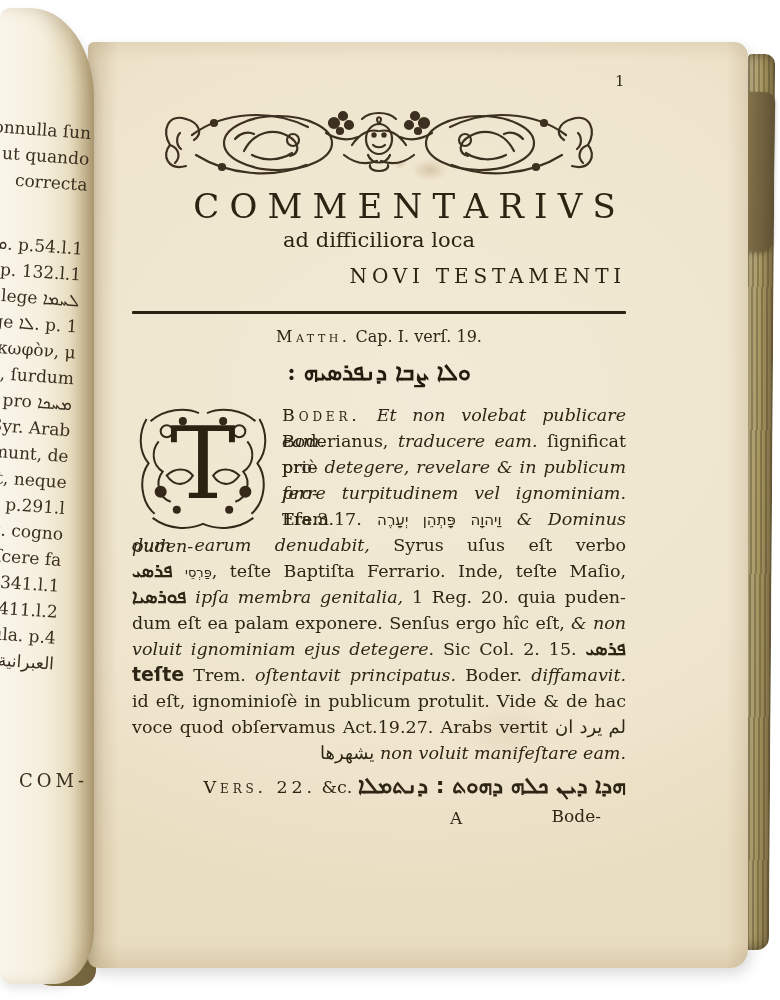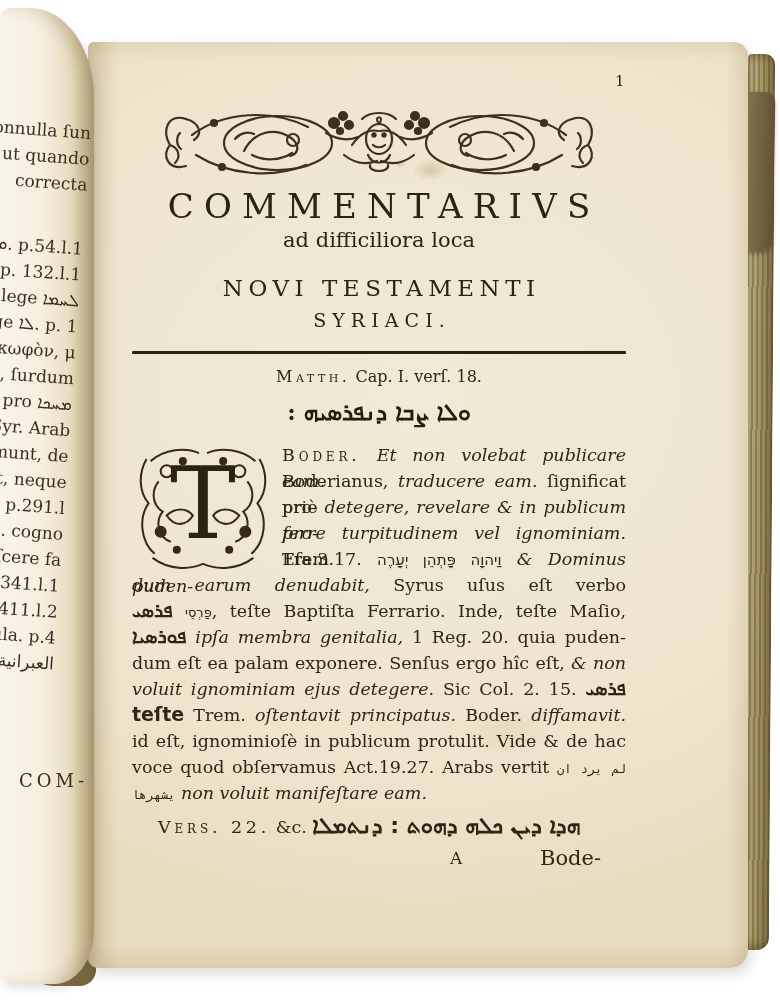--- a/index.html
+++ b/index.html
@@ -40,45 +40,45 @@
       radial-gradient(26px 16px at 342px 128px, rgba(166,134,84,.33), rgba(166,134,84,0) 70%),
       radial-gradient(10px 7px at 312px 122px, rgba(166,134,84,.28), rgba(166,134,84,0) 70%),
       radial-gradient(70px 45px at 420px 690px, rgba(160,130,80,.10), rgba(160,130,80,0) 70%),
       radial-gradient(640px 520px at 50% 38%, #f2ead6 0%, #efe5cd 70%, #e9ddc0 100%);
     box-shadow:3px 6px 14px rgba(0,0,0,.14);
   }
   .page-number{position:absolute;left:527px;top:30px;font-size:15px;color:#2f2616;}
   .content{position:absolute;left:44px;top:0;width:494px;}
   .headpiece{margin:61px 0 0 24px;width:446px;height:80px;}
   .headpiece svg{display:block;width:446px;height:80px;}
-  .t1{margin-top:4px;text-align:center;font-size:34px;line-height:38px;letter-spacing:.30em;text-indent:.30em;color:#2c2313;}
+  .t1{margin-top:4px;text-align:right;font-size:34px;line-height:38px;letter-spacing:.30em;text-indent:.30em;color:#2c2313;}
   .t2{margin-top:2px;text-align:center;font-size:21px;line-height:26px;color:#2c2313;}
-  .t3{margin-top:19px;text-align:center;font-size:23px;line-height:32px;letter-spacing:.24em;text-indent:.24em;color:#2c2313;}
+  .t3{margin-top:7px;text-align:right;font-size:20px;line-height:32px;letter-spacing:.24em;text-indent:.24em;color:#2c2313;}
   .t4{margin-top:4px;text-align:center;font-size:19px;line-height:24px;letter-spacing:.32em;text-indent:.32em;color:#2c2313;}
   .rule{margin-top:19px;height:3px;background:#2b2214;border-radius:1px;}
   .sect{margin-top:12px;text-align:center;font-size:16px;line-height:22px;color:#2f2616;}
   .verse-syr{margin-top:8px;text-align:center;font-size:23px;line-height:32px;font-weight:bold;color:#241c0f;}
   .para1{margin-top:14px;}
   .dropcap{float:left;width:138px;height:127px;margin:3px 10px 0 2px;}
   .dropcap svg{display:block;width:138px;height:127px;}
-  .tline{font-size:17.5px;line-height:26px;height:26px;color:#2f2515;white-space:nowrap;}
+  .tline{font-size:17.5px;line-height:26px;height:26px;color:#2f2515;white-space:nowrap;text-align:right;}
   .para1 .tline{white-space:normal;}
   .j{text-align:justify;text-align-last:justify;}
   .para2{margin-top:4px;}
   .para2 .tline{height:36px;line-height:34px;padding-left:26px;}
   .footer{position:relative;height:24px;margin-top:2px;}
   .signature{position:absolute;left:318px;top:0;font-size:17px;color:#2f2616;}
-  .catchword{position:absolute;right:25px;top:-2px;font-size:21px;color:#2f2616;text-align:center;}
+  .catchword{position:absolute;right:25px;top:-2px;font-size:17px;color:#2f2616;text-align:center;}
   
   .seg{color:inherit;}
   .it{font-style:italic;}
   .sc{font-variant:small-caps;letter-spacing:.22em;}
   .heb{font-family:"DejaVu Sans",sans-serif;font-size:15px;}
   .heb2{font-family:"DejaVu Sans",sans-serif;font-size:13px;}
-  .ar{font-family:Liberation Mono, monospace;font-size:12px;}
+  .ar{font-family:Liberation Serif, serif;font-size:18px;}
   .syr{font-family:"DejaVu Sans",sans-serif;font-size:19px;font-weight:bold;line-height:1;}
   .syrL{font-family:"DejaVu Sans",sans-serif;font-size:22px;font-weight:bold;line-height:1;}
   .rm{}
   
   .fore-edge{
     position:absolute;left:745px;top:54px;width:27px;height:896px;z-index:1;
     transform:rotate(.4deg);
     border-radius:4px 10px 12px 6px;
     background:
       repeating-linear-gradient(90deg, rgba(58,47,24,.30) 0 2px, rgba(58,47,24,0) 2px 5px),
@@ -150,25 +150,24 @@
             <path d="M214,62 C212,70 234,70 232,62"></path>
             <path d="M223,21 C216,12 230,12 223,21"></path>
             <path d="M206,16 C214,8 232,8 240,16"></path>
           </g>
         </svg>
       </div>
 
       <div class="t1">COMMENTARIVS</div>
       <div class="t2">ad difficiliora loca</div>
       <div class="t3">NOVI TESTAMENTI</div>
-      <div class="t4">SYRIACI.</div>
 
       <div class="rule"></div>
 
-      <div class="sect"><span class="seg sc">Matth.</span><span class="seg rm"> Cap. I. verſ. 18.</span></div>
+      <div class="sect"><span class="seg sc">Matth.</span><span class="seg rm"> Cap. I. verſ. 19.</span></div>
 
       <div class="verse-syr" dir="rtl">ܘܠܐ ܨܒܐ ܕܢܦܪܣܝܗ :</div>
 
       <div class="para1">
         <div class="dropcap">
           <svg viewBox="0 0 132 126">
             <g stroke="#35291a" fill="none" stroke-width="2">
               <path d="M10,14 C2,28 2,46 12,58 C2,72 4,96 18,108"></path>
               <path d="M122,14 C130,28 130,46 120,58 C130,72 128,96 114,108"></path>
               <path d="M14,16 C28,4 48,2 62,8"></path>

